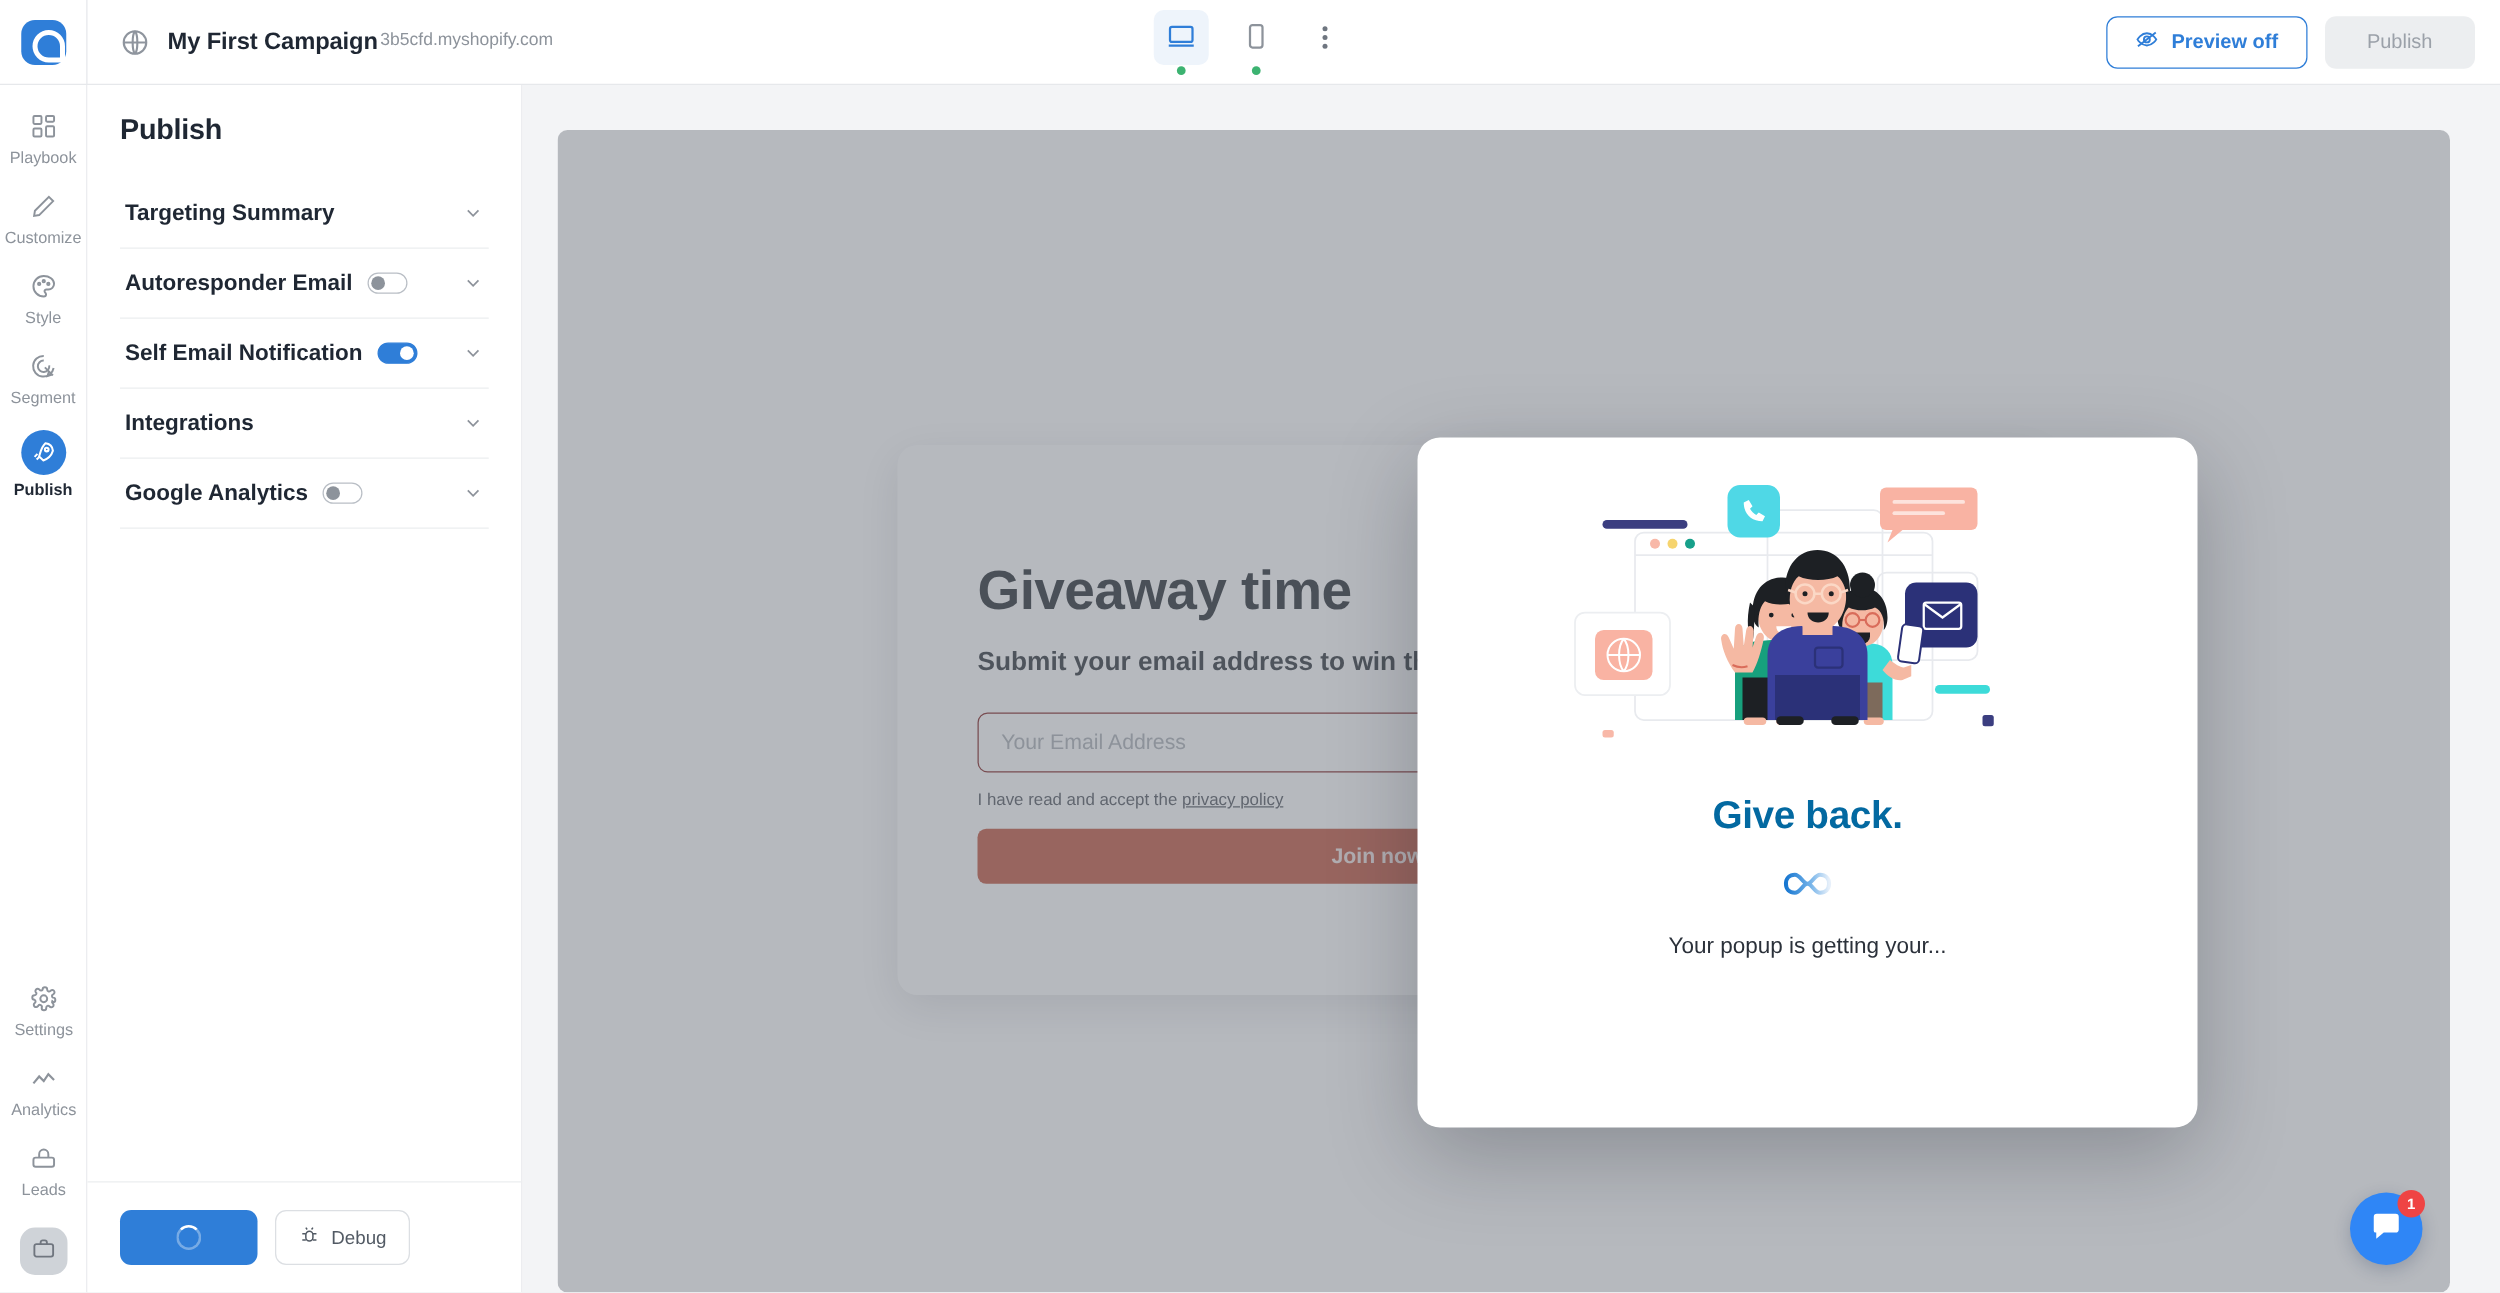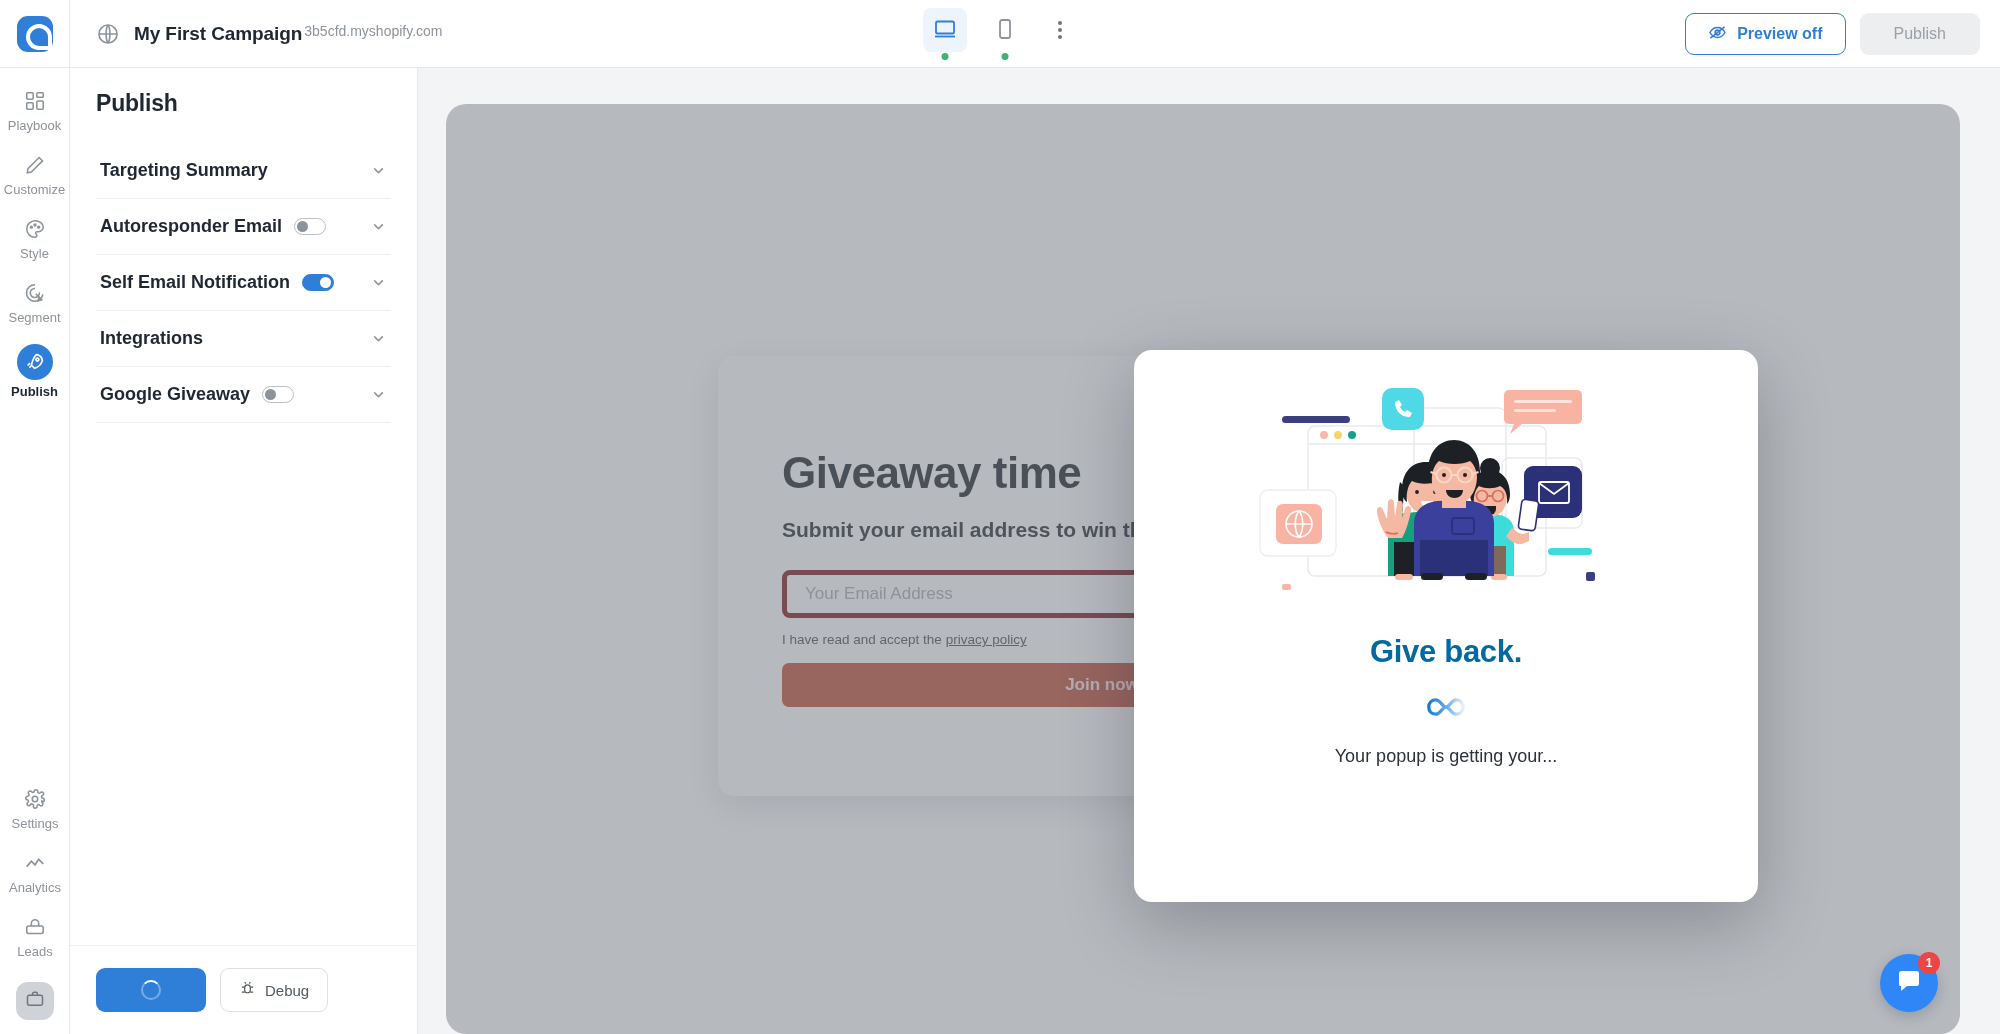--- a/index.html
+++ b/index.html
@@ -136,40 +136,40 @@
   }
   .btn-debug svg { width: 17px; height: 17px; }
 
   
   .canvas {
     position: absolute; top: 68px; left: 418px; right: 0; bottom: 0;
     background: #f3f4f6; padding: 36px 40px 0 28px;
   }
   .stage {
     position: relative; width: 100%; height: 100%;
-    background: #ffffff; border-radius: 20px; overflow: hidden;
+    background: #ffffff; border-radius: 8px; overflow: hidden;
   }
 
   
   .popup-preview {
     position: absolute; right: 322px; top: 252px; width: 920px; height: 440px;
     background: #ffffff; border-radius: 16px;
     box-shadow: 0 10px 36px rgba(20,26,38,0.13);
     padding: 56px 64px 0 64px;
   }
   .popup-close {
     position: absolute; right: 22px; top: 20px; width: 38px; height: 38px; border-radius: 50%;
     background: #2b2f36; color: #ffffff; display: flex; align-items: center; justify-content: center;
     font-size: 20px; cursor: pointer; border: none;
   }
   .popup-close svg { width: 16px; height: 16px; }
   .popup-h1 { font-size: 44px; font-weight: 800; color: #1f242b; letter-spacing: -0.5px; margin-top: 36px; }
   .popup-h2 { font-size: 21px; font-weight: 700; color: #272c33; line-height: 1.35; margin-top: 18px; max-width: 560px; }
   .popup-input {
-    margin-top: 26px; width: 640px; height: 48px; border: 5px solid #7f1d1d; border-radius: 8px;
+    margin-top: 26px; width: 640px; height: 48px; border: 1px solid #7f1d1d; border-radius: 8px;
     background: #ffffff; padding: 0 18px; font-size: 17px; color: #a9aeb4;
     display: flex; align-items: center; position: relative;
   }
   .req-star { position: absolute; right: -10px; top: -7px; color: #5a5f66; font-size: 13px; }
   .popup-legal { margin-top: 14px; font-size: 13.5px; color: #4b5059; }
   .popup-legal a { color: #4b5059; }
   .popup-cta {
     margin-top: 16px; width: 640px; height: 44px; border-radius: 7px; border: none;
     background: #c0513a; color: #f4e7e3; font-size: 17px; font-weight: 600; cursor: pointer;
   }
@@ -409,21 +409,21 @@
       <div class="acc-row">
         <span class="acc-label">Integrations</span>
         <span class="chev">
           <svg viewBox="0 0 24 24" fill="none" stroke="currentColor" stroke-width="2">
               <path d="M6 9l6 6 6-6"></path>
             </svg>
         </span>
       </div>
 
       <div class="acc-row">
-        <span class="acc-label">Google Giveaway</span>
+        <span class="acc-label">Google Analytics</span>
         <span class="toggle">
             <i></i>
           </span>
         <span class="chev">
           <svg viewBox="0 0 24 24" fill="none" stroke="currentColor" stroke-width="2">
               <path d="M6 9l6 6 6-6"></path>
             </svg>
         </span>
       </div>
     </div>

